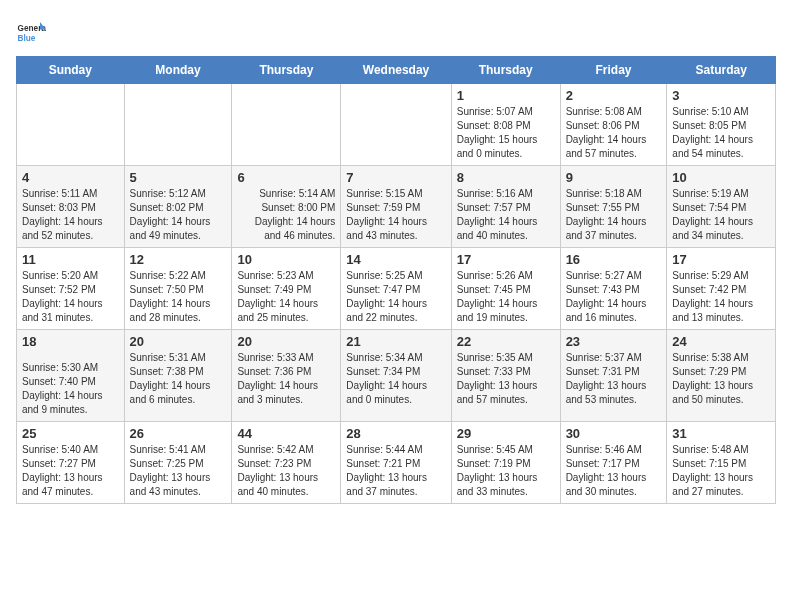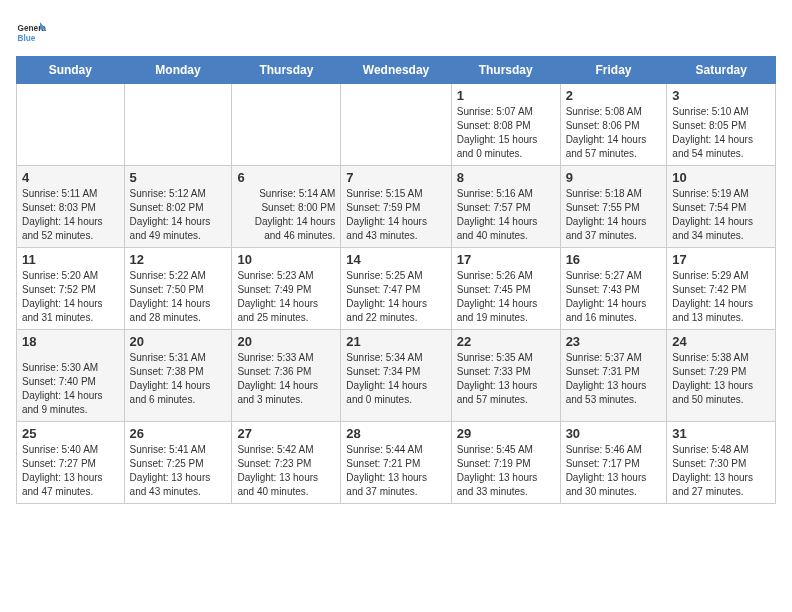--- a/index.html
+++ b/index.html
@@ -321,21 +321,21 @@
 and 47 minutes.</div>
         </td>
         <td>
           <span class="day-num">26</span>
           <div class="cell-info" style="white-space: pre-line;">Sunrise: 5:41 AM
 Sunset: 7:25 PM
 Daylight: 13 hours
 and 43 minutes.</div>
         </td>
         <td>
-          <span class="day-num">27</span>
+          <span class="day-num">44</span>
           <div class="cell-info" style="white-space: pre-line;">Sunrise: 5:42 AM
 Sunset: 7:23 PM
 Daylight: 13 hours
 and 40 minutes.</div>
         </td>
         <td>
           <span class="day-num">28</span>
           <div class="cell-info" style="white-space: pre-line;">Sunrise: 5:44 AM
 Sunset: 7:21 PM
 Daylight: 13 hours
@@ -351,19 +351,19 @@
         <td>
           <span class="day-num">30</span>
           <div class="cell-info" style="white-space: pre-line;">Sunrise: 5:46 AM
 Sunset: 7:17 PM
 Daylight: 13 hours
 and 30 minutes.</div>
         </td>
         <td>
           <span class="day-num">31</span>
           <div class="cell-info" style="white-space: pre-line;">Sunrise: 5:48 AM
-Sunset: 7:30 PM
+Sunset: 7:15 PM
 Daylight: 13 hours
 and 27 minutes.</div>
         </td>
       </tr>
     </tbody>
 </table>
 
 </body></html>

